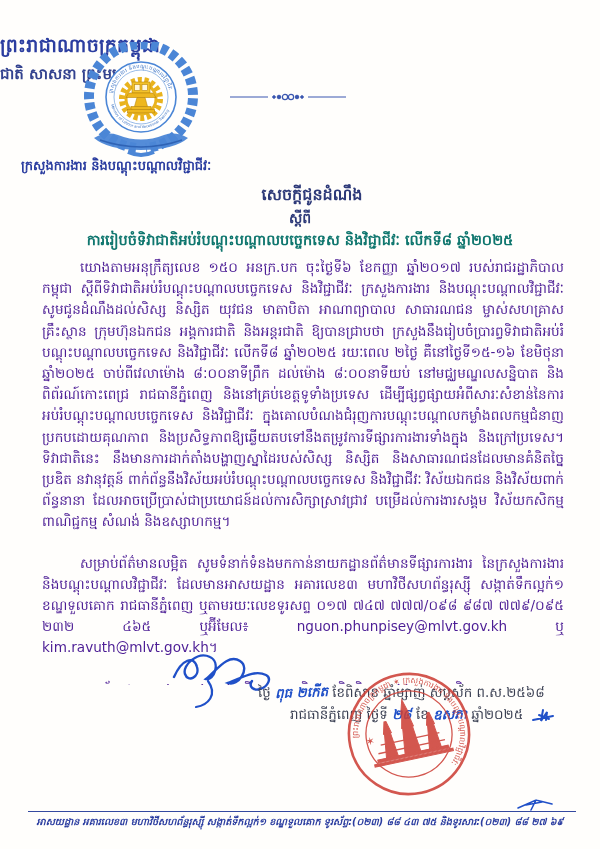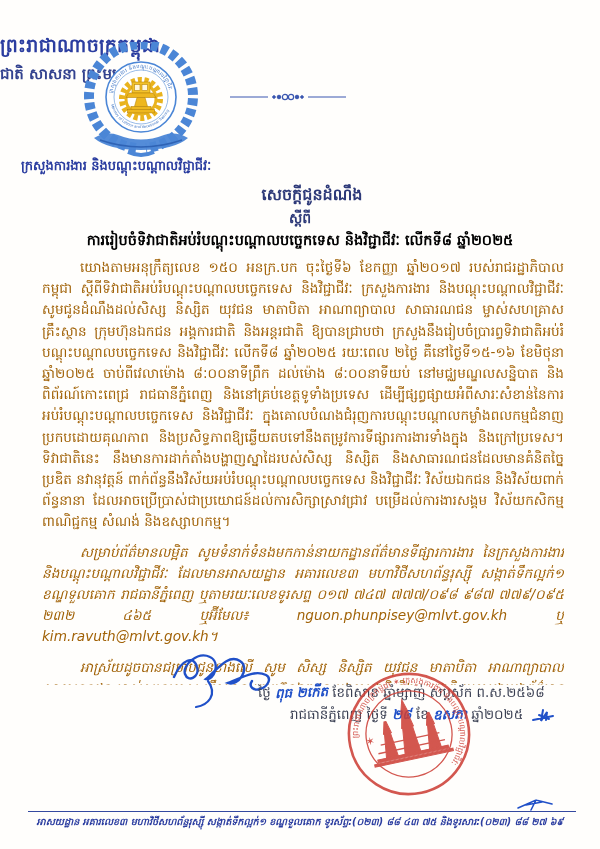--- a/index.html
+++ b/index.html
@@ -27,31 +27,31 @@
   .notice-heading{
     position:absolute;top:184px;left:0;width:600px;text-align:center;
     font-size:16px;font-weight:bold;color:#2e3a79;padding-left:12px;
   }
   .notice-sub{
     position:absolute;top:209px;left:0;width:600px;text-align:center;
     font-size:14px;font-weight:bold;color:#2e3a79;
   }
   .notice-subject{
     position:absolute;top:231px;left:0;width:600px;text-align:center;
-    font-size:14.5px;font-weight:bold;color:#000000;
+    font-size:14.5px;font-weight:bold;color:#0f766e;
   }
   
   .body-block{
     position:absolute;top:257px;left:42px;right:36px;height:428px;overflow:hidden;
   }
   .body-block p{
     margin:0;text-indent:38px;text-align:justify;
-    font-size:13.6px;line-height:21.2px;color:#a16207;
+    font-size:13.6px;line-height:21.2px;color:#4c1d95;
   }
-  .body-block p + p{margin-top:9px;font-style:italic;}
+  .body-block p + p{margin-top:20px;}
   
   .sig-scribble{position:absolute;top:643px;left:168px;width:118px;height:66px;}
   .date-block{
     position:absolute;top:682px;left:258px;width:330px;
     font-size:13.4px;line-height:22px;color:#3a3f52;
   }
   .date-line2{padding-left:32px;}
   .handwriting{
     color:#2050c8;font-weight:bold;font-style:italic;
     display:inline-block;transform:rotate(-2deg);

